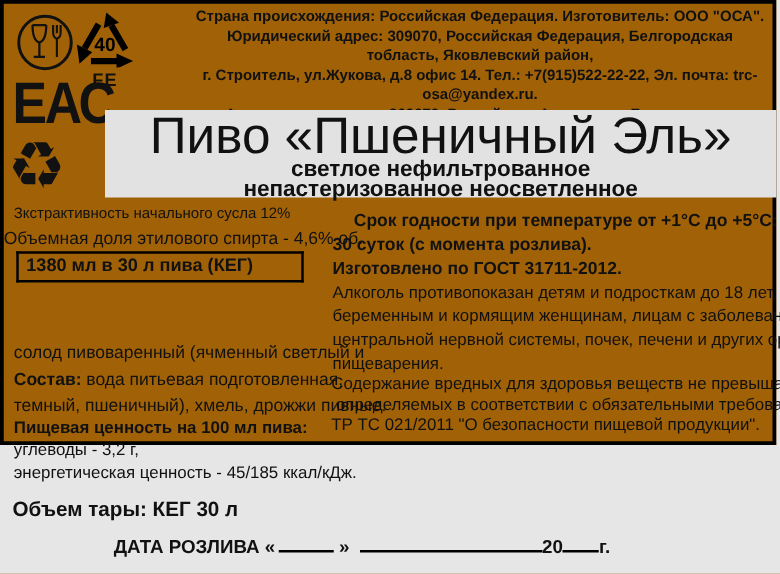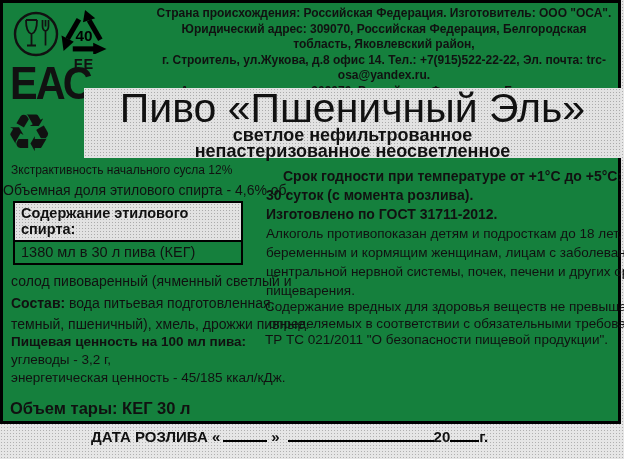--- a/index.html
+++ b/index.html
@@ -4,22 +4,22 @@
 <style>
   html,body { margin:0; padding:0; }
   body {
     width:624px; height:459px; overflow:hidden; position:relative;
     font-family:"Liberation Sans", sans-serif; color:#111;
     background-color:#e6e6e6;
     background-image:radial-gradient(#b0b0b0 23%, rgba(0,0,0,0) 25%);
     background-size:3px 3px;
   }
   .label {
-    position:absolute; left:0; top:0; width:621px; height:424px;
-    box-sizing:border-box; border:3px solid #000; background:#15803d;
+    position:absolute; left:0; top:0; width:621px; height:356px;
+    box-sizing:border-box; border:3px solid #000; background:#a16207;
   }
   .abs { position:absolute; }
   .ht {
     background-color:#e2e2e2;
     background-image:radial-gradient(#ababab 23%, rgba(0,0,0,0) 25%);
     background-size:3px 3px;
   }
   .b { font-weight:bold; }
   .pre { white-space:pre; }
 
@@ -115,23 +115,20 @@
     <div class="title">Пиво «Пшеничный Эль»</div>
     <div class="subtitle">светлое нефильтрованное</div>
     <div class="subtitle">непастеризованное неосветленное</div>
   </div>
 
   <div class="abs extract pre">Зкстрактивность начального сусла 12%</div>
   <div class="abs abv pre">Объемная доля этилового спирта - 4,6% об.</div>
 
   <table class="abs alc-table">
     <tbody>
-        <tr>
-      <td class="ht">Содержание этилового спирта:</td>
-    </tr>
     <tr>
       <td>1380 мл в 30 л пива (КЕГ)</td>
     </tr>
   </tbody>
     </table>
 
   <div class="abs comp">
     <div class="pre">солод пивоваренный (ячменный светлый и</div>
     <div class="pre"><span class="b">Состав:</span><span> вода питьевая подготовленная,</span></div>
     <div class="pre">темный, пшеничный), хмель, дрожжи пивные.</div>

